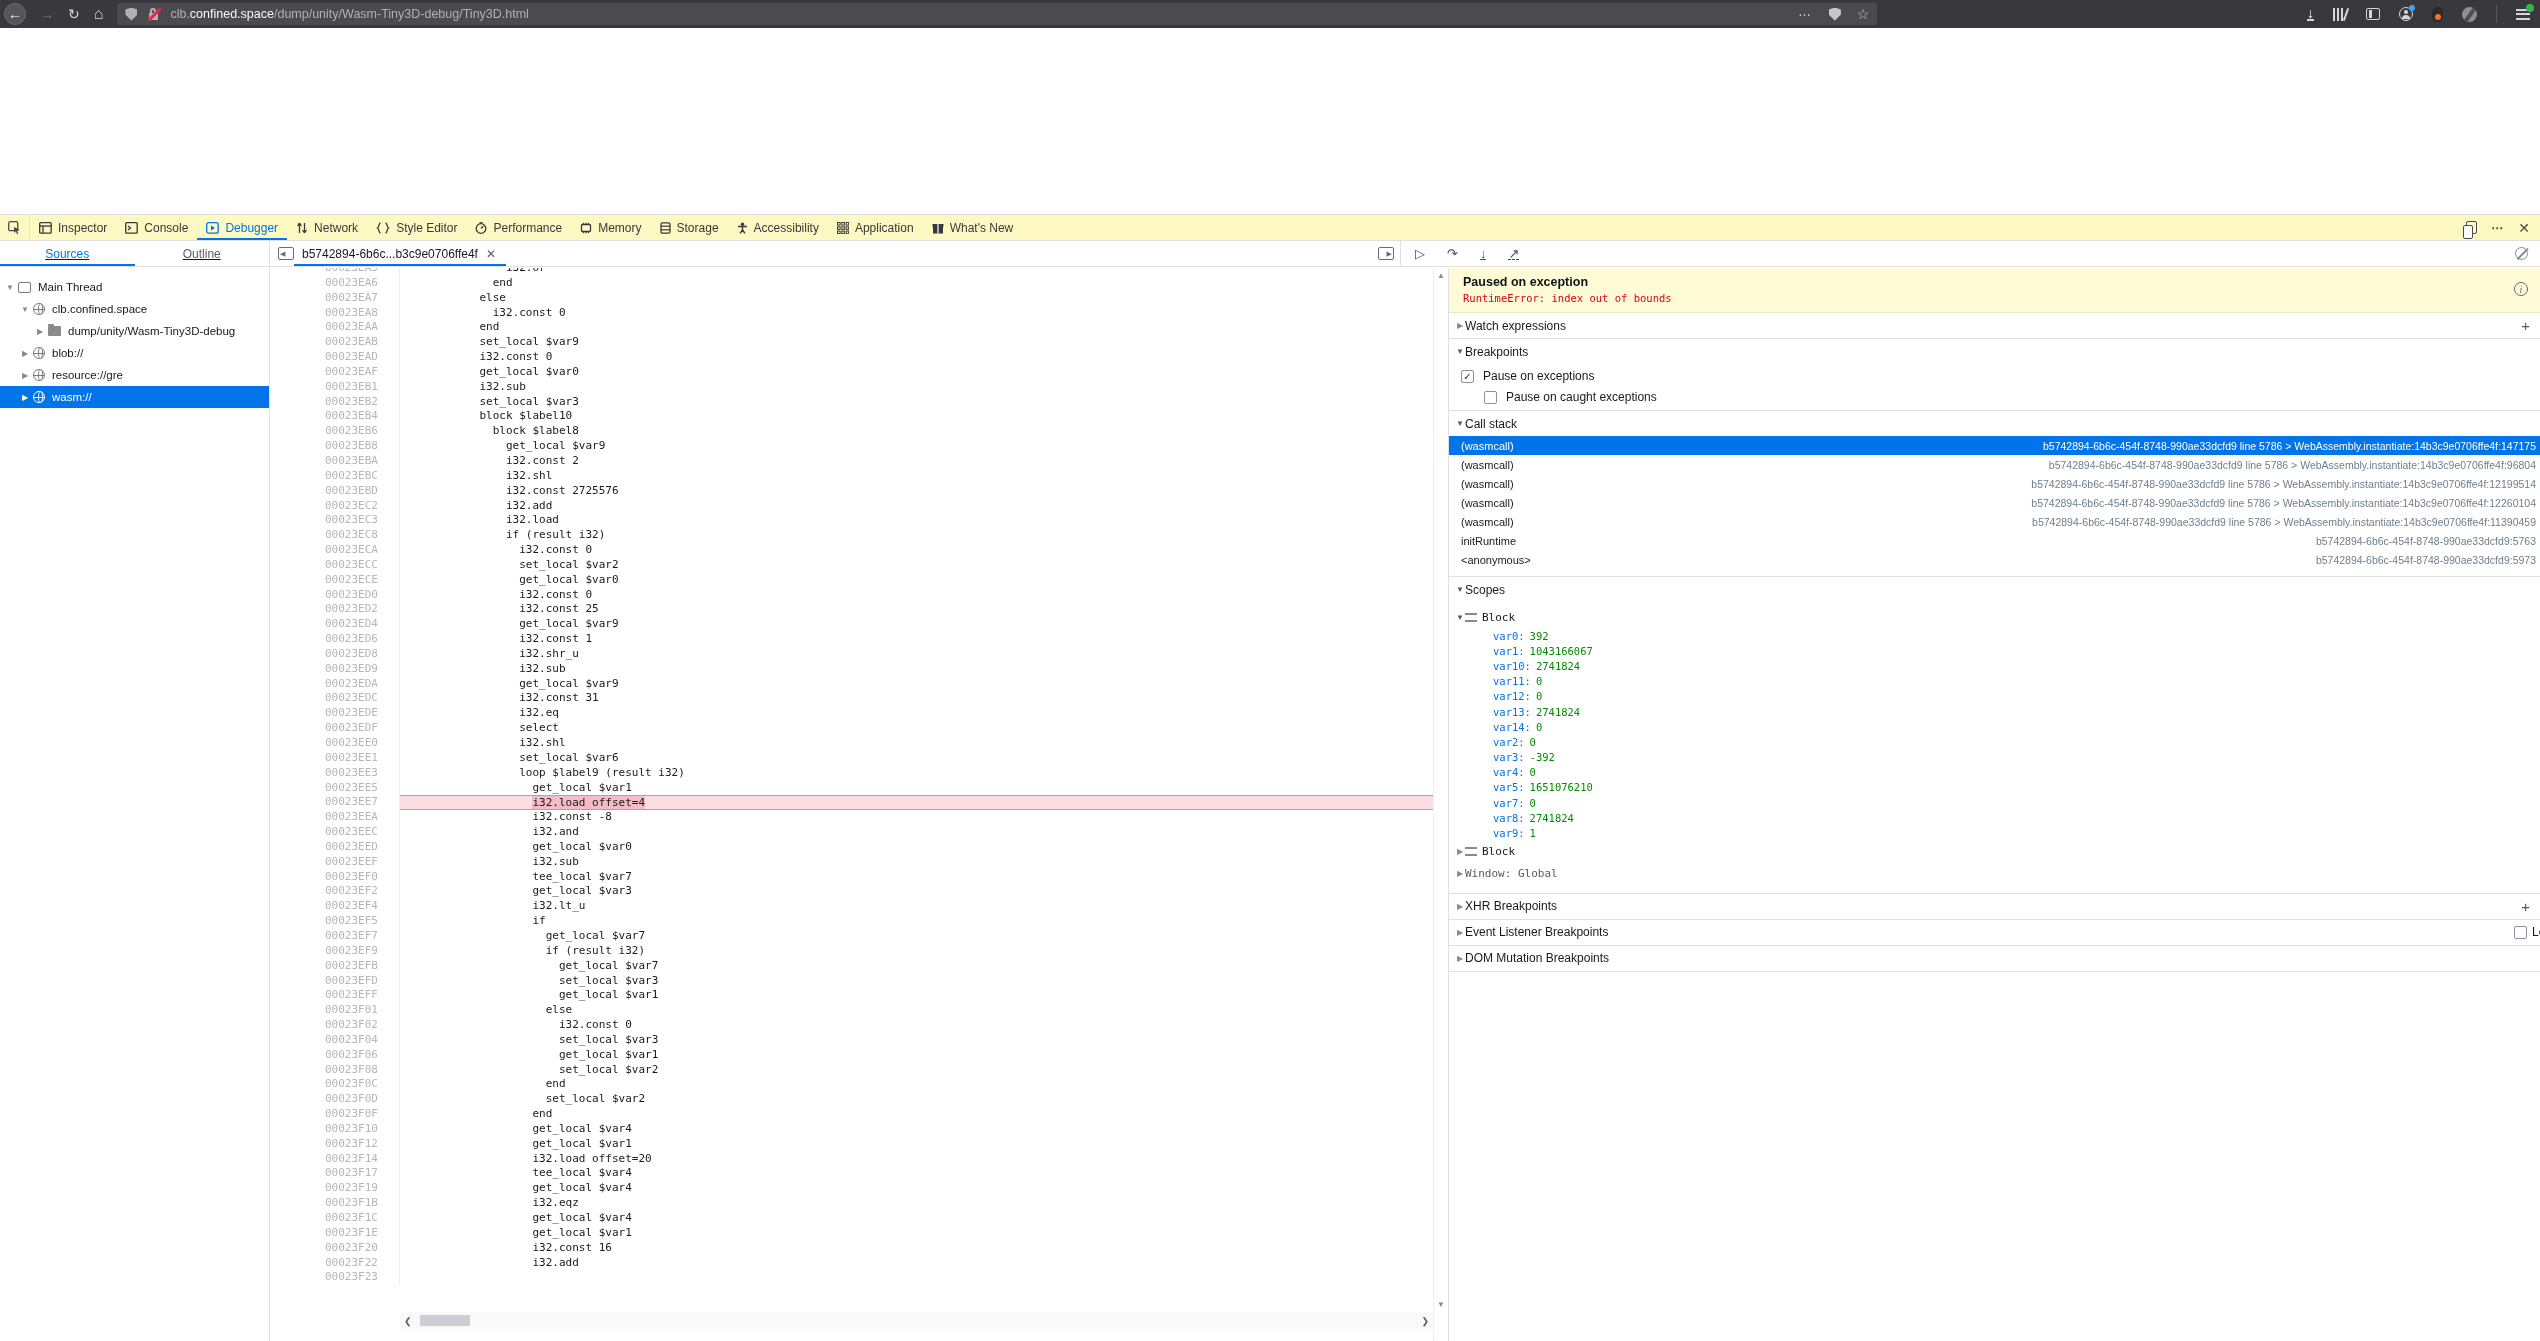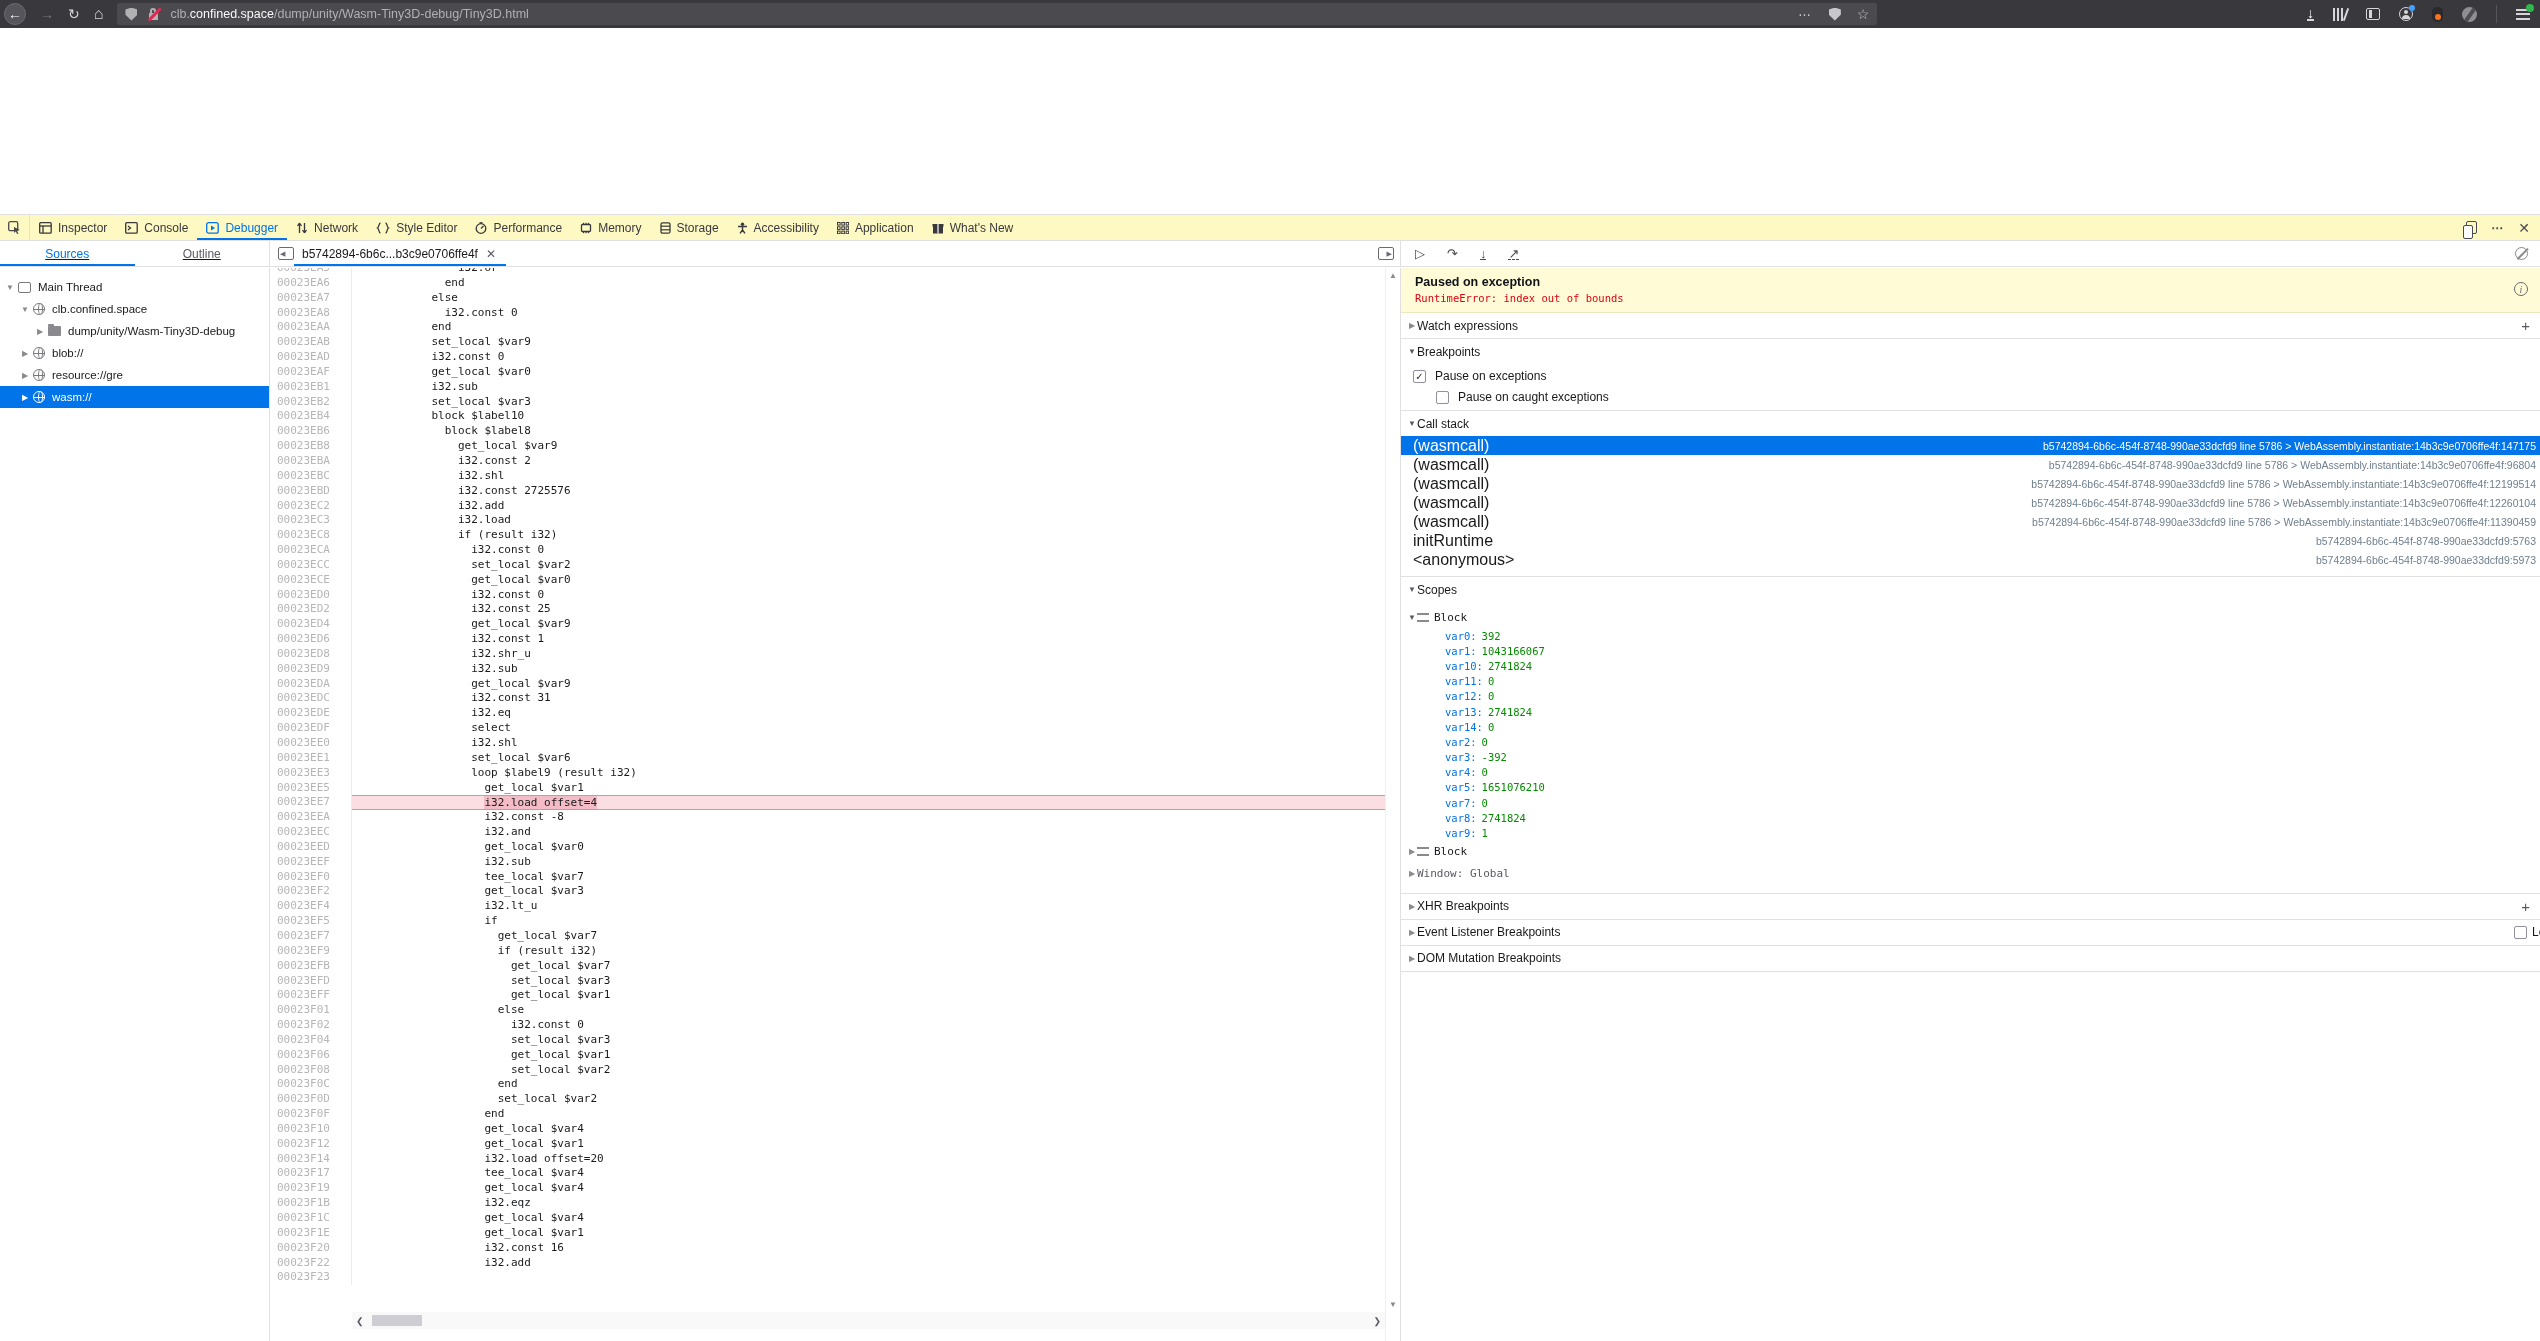--- a/index.html
+++ b/index.html
@@ -87,21 +87,21 @@
   .globe-ico { width:12px; height:12px; border:1.2px solid #7a7a7e; border-radius:50%; position:relative; }
   .globe-ico::before { content:""; position:absolute; left:4.2px; top:-1px; width:3px; height:12px;
     border:1px solid #7a7a7e; border-radius:50%; border-top:none; border-bottom:none; }
   .globe-ico::after { content:""; position:absolute; left:-1px; top:4.8px; width:12px; height:1px; background:#7a7a7e; }
   .tree-row.selected .globe-ico, .tree-row.selected .globe-ico::before { border-color:#fff; }
   .tree-row.selected .globe-ico::after { background:#fff; }
   .folder-ico { width:13px; height:10px; background:#8a8a8e; border-radius:1px; position:relative; }
   .folder-ico::before { content:""; position:absolute; left:0; top:-2px; width:6px; height:2px; background:#8a8a8e; border-radius:1px 1px 0 0; }
 
   
-  #editor { width:1130px; position:relative; overflow:hidden; }
+  #editor { width:1130px; position:relative; overflow:hidden;margin-left:48px; }
   #lines { position:absolute; left:0; top:-7px; right:0; }
   .cl { display:flex; height:14.85px; line-height:14.85px; font-size:11px; }
   .cl .addr { width:82px; flex:none; color:#b6b6b8; padding-left:7px; border-right:1px solid #ececee; letter-spacing:0; }
   .cl .code { flex:1; color:#18191a; white-space:pre; }
   .cl.paused .code { background:#fbdee2; border-top:1.5px solid #ea8a99; border-bottom:1.5px solid #ea8a99; }
   .cl.paused .code b { font-weight:normal; background:#f3bcc6; }
   #vscroll { position:absolute; right:0; top:0; bottom:0; width:15px; background:#fff; border-left:1px solid #f0f0f2;
     display:flex; flex-direction:column; justify-content:space-between; align-items:center; color:#8a8a8e;
     font-size:8px; padding:3px 0 32px 0; }
   #hscroll { position:absolute; left:82px; right:15px; bottom:12px; height:17px; background:#f9f9fa;
@@ -119,21 +119,21 @@
     border-radius:50%; color:#6a6a70; font-size:10px; text-align:center; line-height:13px; font-family:"Liberation Serif",serif; font-style:italic; }
   .sect { border-bottom:1px solid #e0e0e2; }
   .sect-head { height:25px; display:flex; align-items:center; padding-left:6px; color:#18191a; }
   .sect-head .plus { margin-left:auto; margin-right:10px; font-size:15px; color:#585963; font-weight:normal; }
   .sect-head .log { margin-left:auto; margin-right:-12px; display:flex; align-items:center; gap:5px; color:#18191a; }
   .cb { width:13px; height:13px; border:1px solid #8f8f9d; border-radius:2px; background:#fff;
     font-size:10px; line-height:12px; text-align:center; color:#2a2a2e; flex:none; }
   .bp-row { display:flex; align-items:center; gap:9px; height:24px; padding-left:12px; }
   .bp-row.indent { padding-left:35px; height:22px; padding-bottom:4px; }
   .stack-row { height:19px; display:flex; align-items:center; padding:0 4px 0 12px; }
-  .stack-row .fn { font-size:16px; color:#18191a; white-space:nowrap; }
+  .stack-row .fn { font-size:11px; color:#18191a; white-space:nowrap; }
   .stack-row .loc { margin-left:auto; font-size:10.5px; color:#6e7f8d; white-space:nowrap; overflow:hidden; }
   .stack-row.selected { background:#0074e8; }
   .stack-row.selected .fn, .stack-row.selected .loc { color:#fff; }
   #callstack-list { padding-bottom:7px; }
   .scope-head { height:22px; display:flex; align-items:center; }
   .scope-ico { width:12px; height:9px; border-top:2px solid #8a8a8e; border-bottom:2px solid #8a8a8e; margin-right:5px; flex:none; }
   .scope-head .nm { font-size:11px; }
   .var-row { height:15.2px; display:flex; align-items:center; padding-left:44px; font-size:10.5px; }
   .var-row .vn { color:#0074e8; } .var-row .vv { color:#058b00; margin-left:5px; }
   #scopes-body { padding:4px 0 8px 0; }

